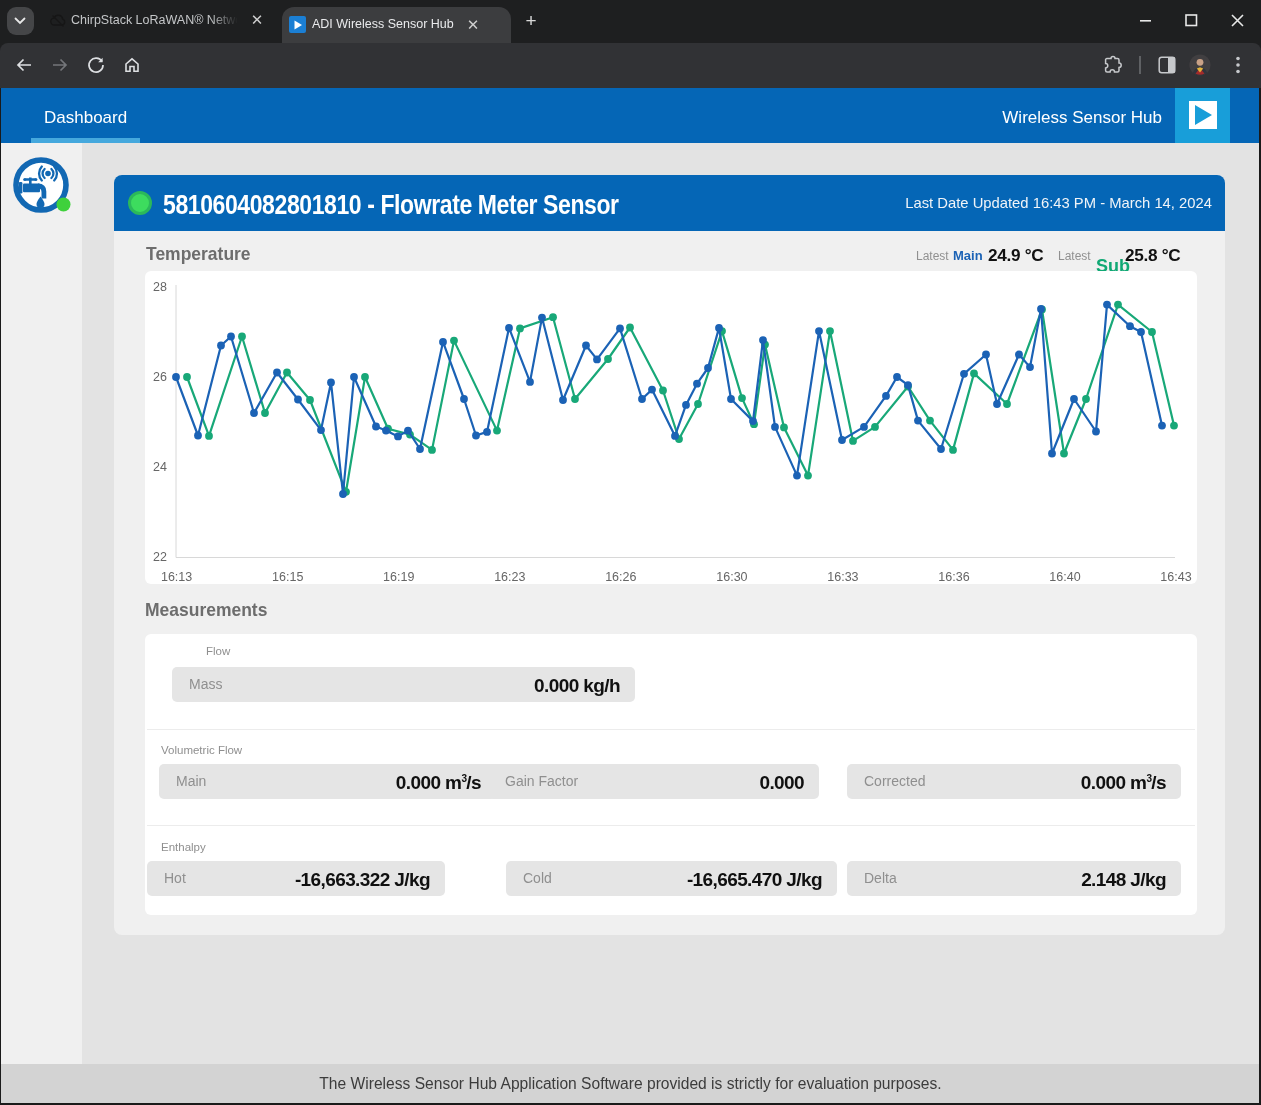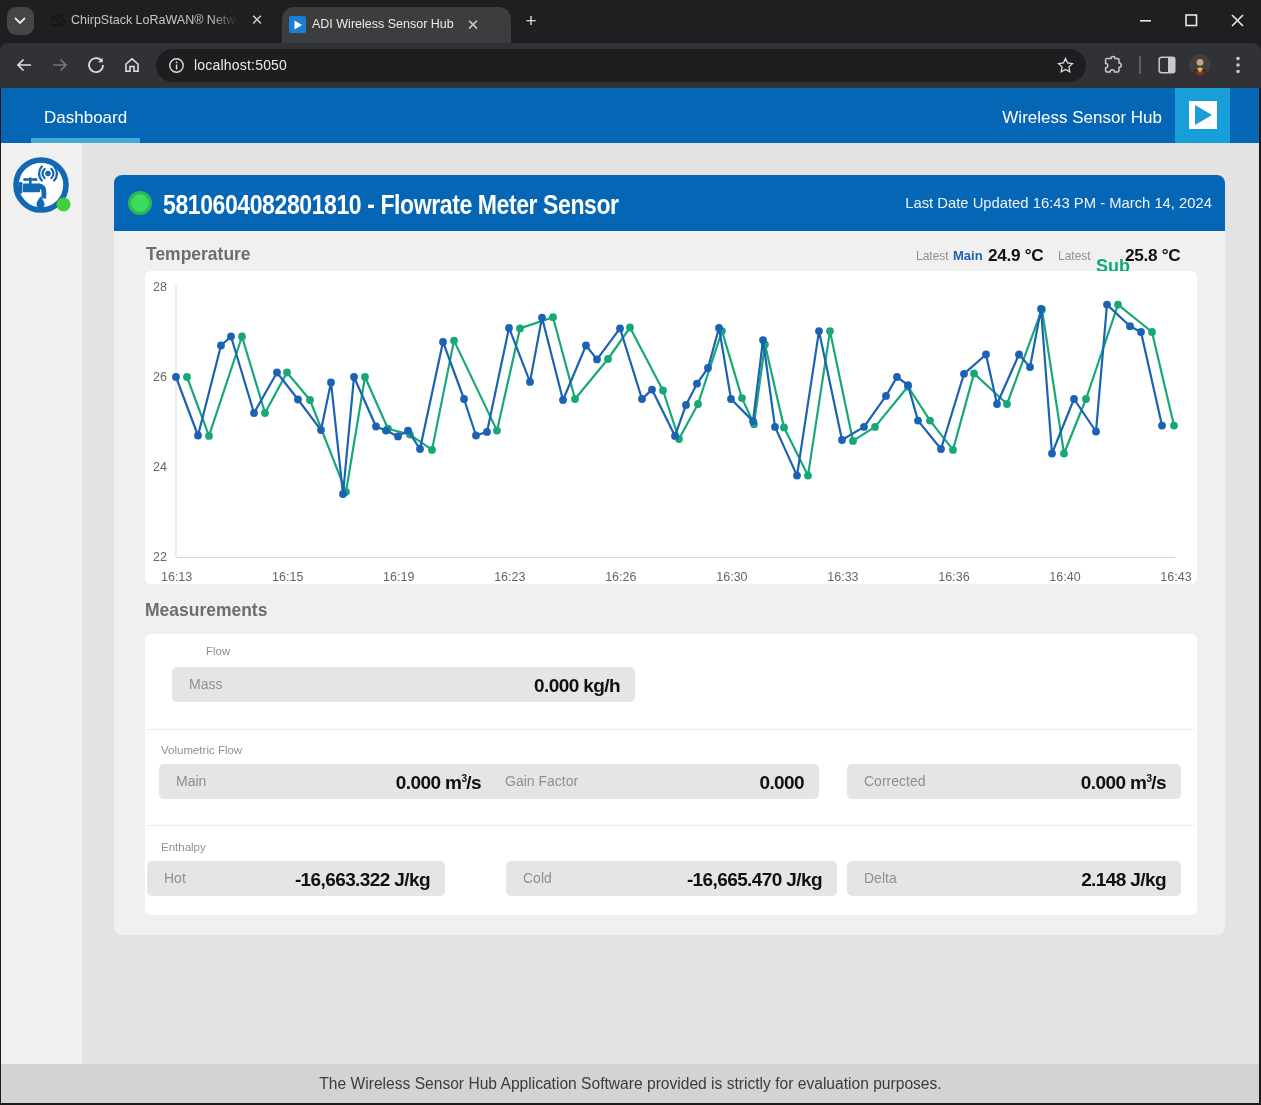--- a/index.html
+++ b/index.html
@@ -103,33 +103,20 @@
   <svg class="nav" style="left:51px;" width="18" height="18" viewBox="0 0 18 18">
       <path d="M2 9 H15 M9.5 3.5 L15 9 L9.5 14.5" stroke="#74767a" stroke-width="1.7" fill="none"></path>
     </svg>
   <svg class="nav" style="left:87px;" width="18" height="18" viewBox="0 0 18 18">
       <path d="M15 5.5 A7 7 0 1 0 16 9" stroke="#dddfe2" stroke-width="1.7" fill="none"></path>
       <path d="M15.6 1.8 V6.3 H11.1 Z" fill="#dddfe2"></path>
     </svg>
   <svg class="nav" style="left:123px;" width="18" height="18" viewBox="0 0 18 18">
       <path d="M3 8 L9 2.8 L15 8 V15.2 H11 V10.5 H7 V15.2 H3 Z" fill="none" stroke="#dddfe2" stroke-width="1.6"></path>
     </svg>
-  <div id="urlpill">
-    <div class="info">
-        <svg width="15" height="15" viewBox="0 0 15 15" style="position:absolute;left:5px;top:5px;">
-          <circle cx="7.5" cy="7.5" r="6.7" fill="none" stroke="#dddfe2" stroke-width="1.4"></circle>
-          <rect x="6.8" y="6.5" width="1.5" height="5" fill="#dddfe2"></rect>
-          <rect x="6.8" y="3.5" width="1.5" height="1.7" fill="#dddfe2"></rect>
-        </svg>
-      </div>
-    <div class="url">localhost:5050</div>
-    <svg style="position:absolute;right:12px;top:8px;" width="17" height="17" viewBox="0 0 17 17">
-        <path d="M8.5 1.6 L10.6 6 L15.4 6.6 L11.9 9.9 L12.8 14.7 L8.5 12.4 L4.2 14.7 L5.1 9.9 L1.6 6.6 L6.4 6 Z" fill="none" stroke="#dddfe2" stroke-width="1.3"></path>
-      </svg>
-  </div>
   <svg style="position:absolute;left:1103px;top:12px;" width="20" height="20" viewBox="0 0 20 20">
       <path d="M8 3.5 a2 2 0 0 1 4 0 h2.5 a1.5 1.5 0 0 1 1.5 1.5 v3 a2.2 2.2 0 0 1 0 4.4 v3 a1.5 1.5 0 0 1 -1.5 1.5 h-3 a2.2 2.2 0 0 0 -4.4 0 h-3 a1.5 1.5 0 0 1 -1.5 -1.5 v-2.5 a2 2 0 0 0 0 -4.4 v-3 A1.5 1.5 0 0 1 4.1 3.5 Z" fill="none" stroke="#c7c9cc" stroke-width="1.5"></path>
     </svg>
   <div style="position:absolute;left:1139px;top:13px;width:1.5px;height:18px;background:#5f6164;"></div>
   <svg style="position:absolute;left:1158px;top:13px;" width="18" height="18" viewBox="0 0 18 18">
       <rect x="1.2" y="1.2" width="15.6" height="15.6" rx="2.5" fill="none" stroke="#c7c9cc" stroke-width="1.5"></rect>
       <rect x="10" y="1.2" width="6.8" height="15.6" fill="#c7c9cc"></rect>
     </svg>
   <svg style="position:absolute;left:1189px;top:11px;" width="22" height="22" viewBox="0 0 22 22">
       <circle cx="11" cy="11" r="10.6" fill="#413f41"></circle>

